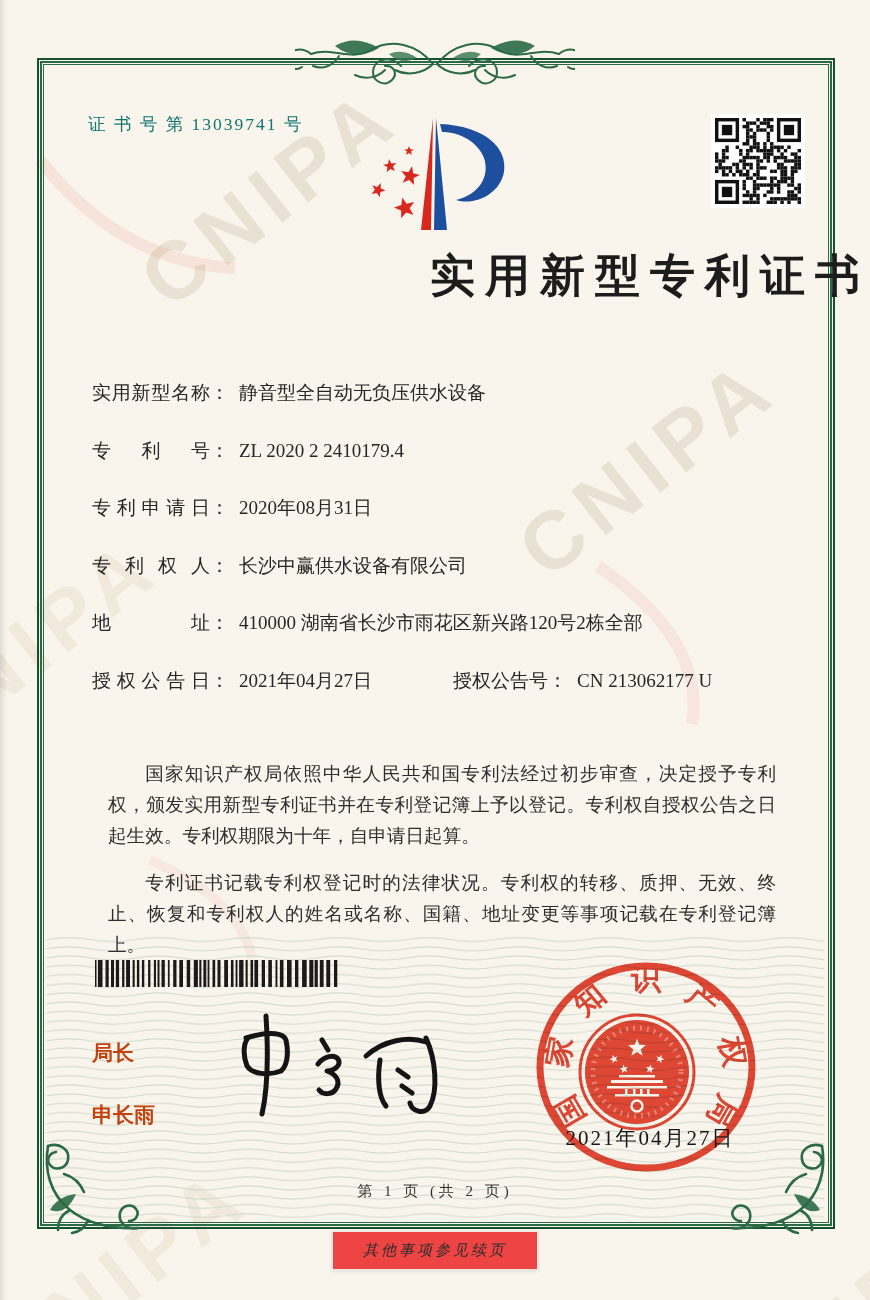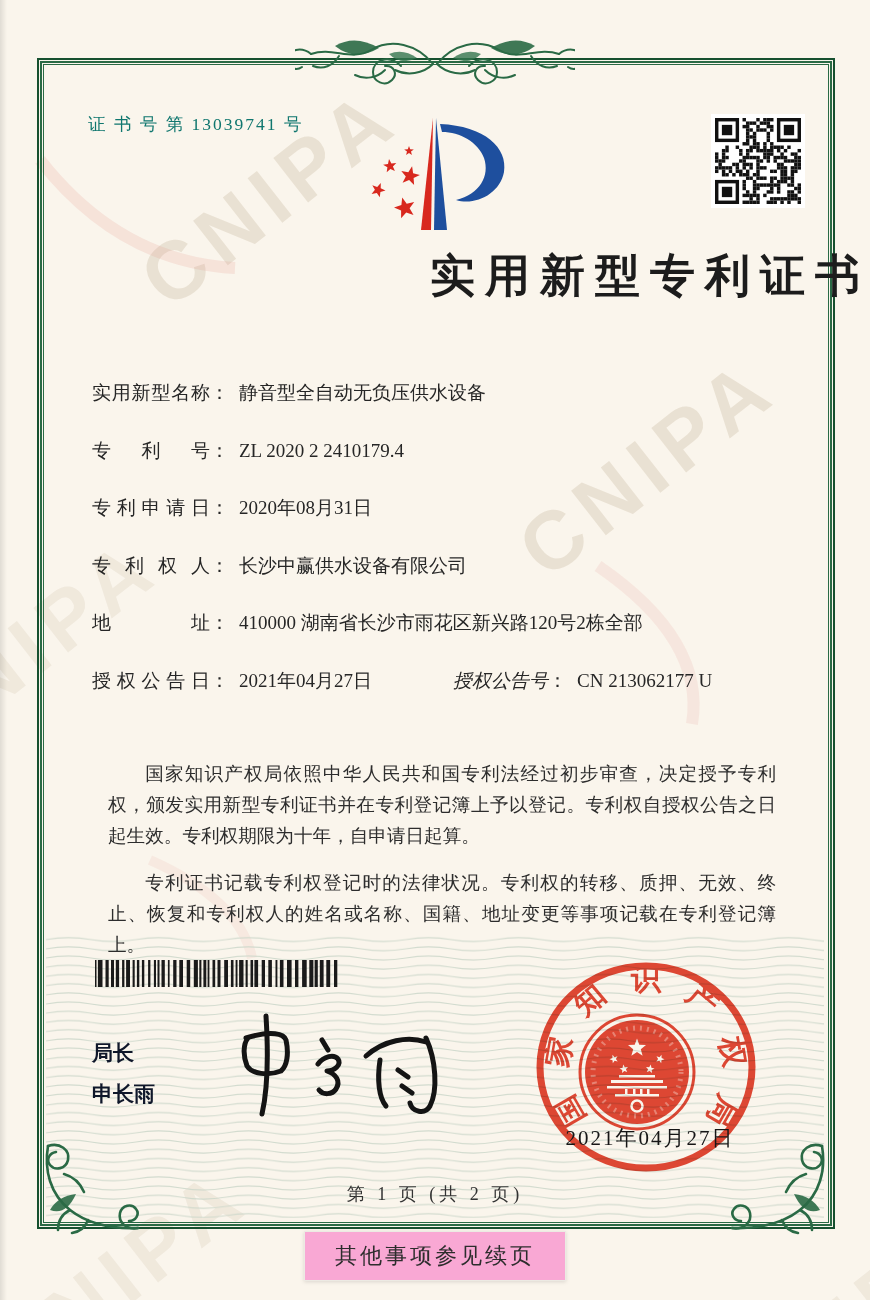--- a/index.html
+++ b/index.html
@@ -34,44 +34,44 @@
   .qr{position:absolute;left:711px;top:114px;z-index:4;}
 
   .title{position:absolute;left:0;right:0;top:246px;text-align:right;
         font-size:45px;font-weight:bold;letter-spacing:10px;color:#1c1c1c;z-index:4;}
 
   .fields{position:absolute;left:92px;top:352px;width:710px;font-size:19px;z-index:4;}
   .row{position:relative;height:24px;margin-bottom:33.5px;white-space:nowrap;margin-top:28px;}
   .row .lab{display:inline-block;width:118px;text-align:justify;text-align-last:justify;}
   .row .colon{display:inline-block;margin-right:10px;}
   .row .pair2{position:absolute;left:361px;top:0;}
-  .row .lab2{display:inline-block;font-style:italic;}
+  .row .lab2{display:inline-block;}
 
   .paras{position:absolute;left:92px;top:742px;width:700px;font-size:18.6px;
         line-height:31px;text-align:justify;color:#2d2d2d;z-index:4;}
   .paras p{margin:16px;text-indent:2em;}
 
   .barcode{position:absolute;left:95px;top:960px;z-index:4;}
 
   .officer{position:absolute;left:92px;top:1042px;z-index:4;
         font-family:"Liberation Sans","DejaVu Sans",sans-serif;
-        font-size:21px;font-weight:600;color:#0f172a;line-height:1;}
-  .officer .name{margin-top:20px;}
+        font-size:21px;font-weight:600;color:#c2410c;line-height:1;}
+  .officer .name{margin-top:41px;}
   .signature{position:absolute;left:222px;top:1008px;z-index:4;}
 
   .seal{position:absolute;left:516px;top:941px;z-index:5;mix-blend-mode:multiply;}
   .seal-date{position:absolute;left:545px;top:1124px;width:210px;text-align:center;
         font-size:21px;letter-spacing:2px;color:#161616;z-index:6;white-space:nowrap;}
 
   .pageno{position:absolute;left:0;right:0;top:1182px;text-align:center;
-        font-size:18px;letter-spacing:4px;color:#333;z-index:4;}
+        font-size:15px;letter-spacing:4px;color:#333;z-index:4;}
 
   .footnote{position:absolute;left:50%;transform:translateX(-50%);top:1231px;
-        background:#f9a8d4;border:1px solid #eceae3;box-shadow:0 1px 4px rgba(0,0,0,.13);
-        padding:9px 30px;font-size:22px;letter-spacing:3px;color:#2d2d2d;z-index:6;white-space:nowrap;}
+        background:#ef4444;border:1px solid #eceae3;box-shadow:0 1px 4px rgba(0,0,0,.13);
+        padding:9px 30px;font-size:15px;letter-spacing:3px;color:#2d2d2d;z-index:6;white-space:nowrap;font-style:italic;}
 </style>
 </head>
 <body>
 
 <div class="page">
 
   <div class="wm" style="left:120px;top:150px;">CNIPA</div>
   <div class="wm" style="left:498px;top:420px;">CNIPA</div>
   <div class="wm light" style="left:-120px;top:600px;">CNIPA</div>
   <div class="wm light" style="left:-30px;top:1230px;">CNIPA</div>

